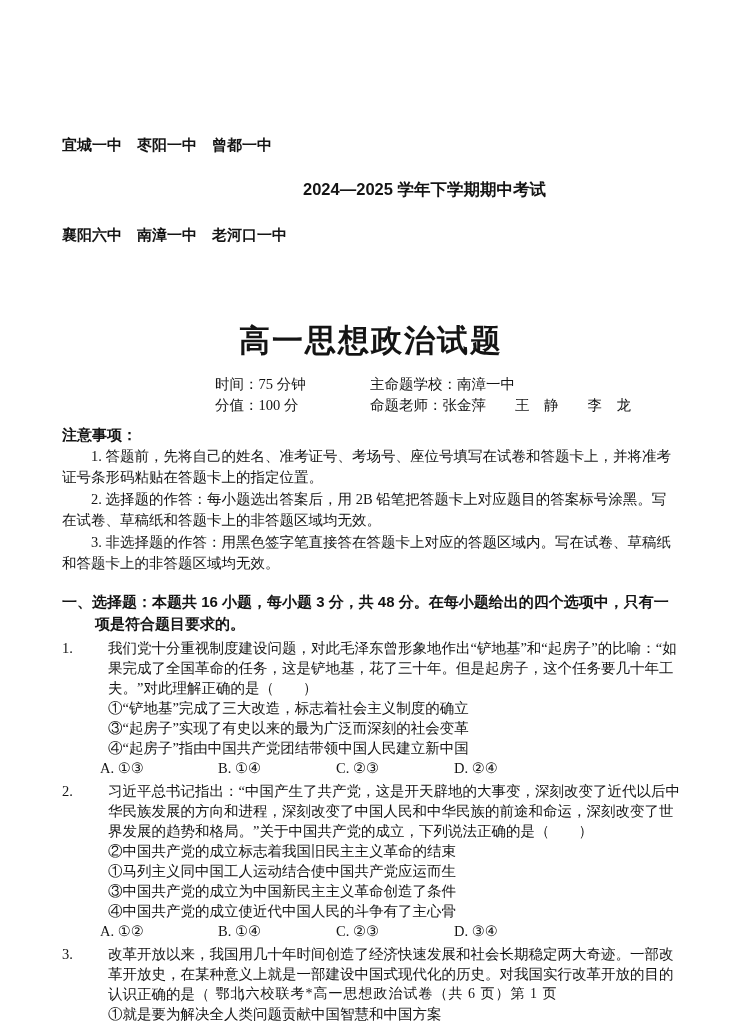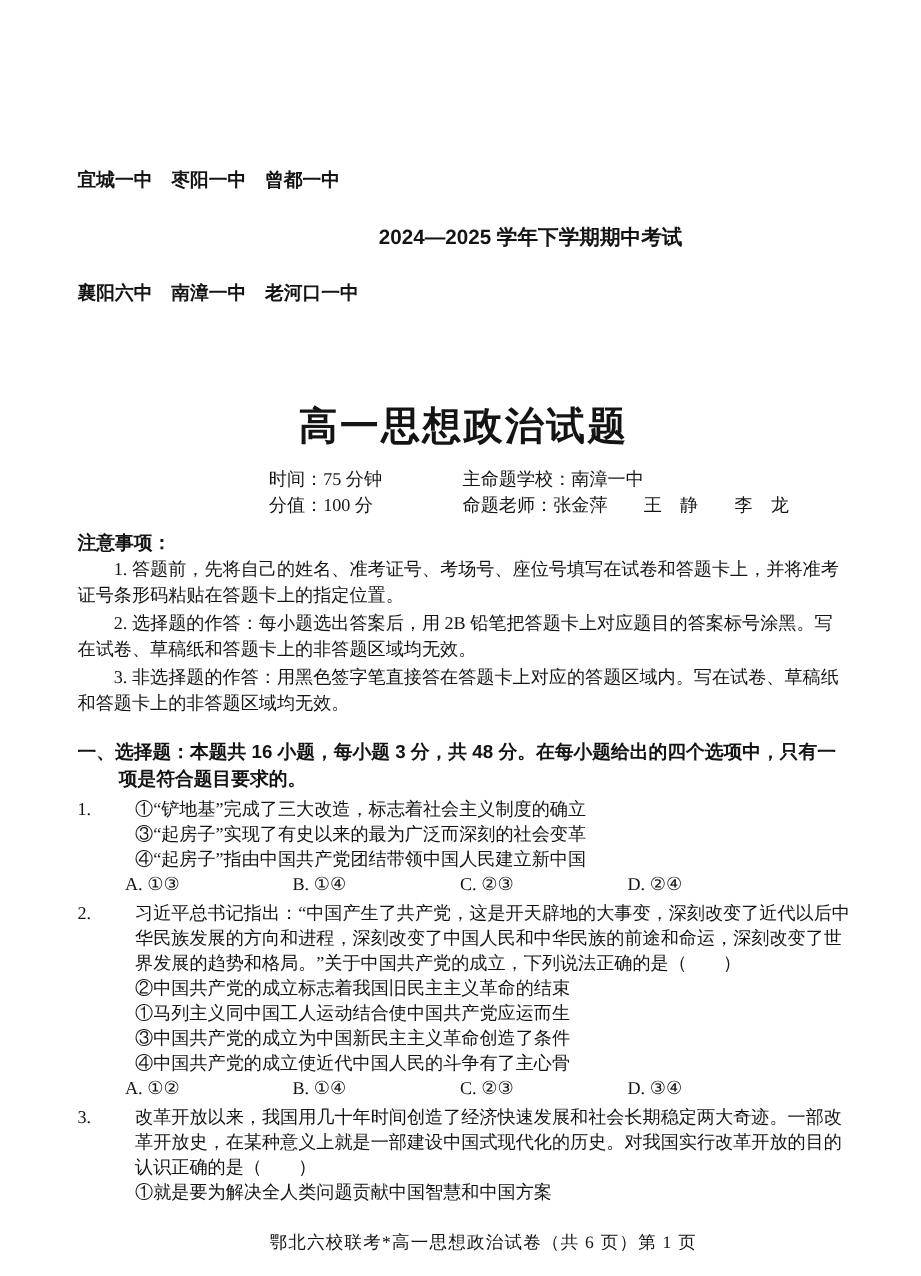--- a/index.html
+++ b/index.html
@@ -31,21 +31,21 @@
     font-weight:bold; font-size:15px;
   }
   .notice-item { text-indent:2em; }
   .section-h {
     font-family:"Liberation Sans","DejaVu Sans",sans-serif;
     font-weight:bold; font-size:15px; line-height:22px;
     margin-top:16px; padding-left:33px; text-indent:-33px;
   }
   .question { position:relative; padding-left:46px; font-size:14.5px; line-height:20px; margin-top:3px; }
   .q-num { position:absolute; left:0; top:0; }
-  .opts { display:flex; margin-left:-8px;gap:16px; }
+  .opts { display:flex; margin-left:-8px; }
   .opt { width:118px; white-space:nowrap; }
   .footer {
     position:absolute; left:0; right:0; bottom:18px;
     text-align:center; font-size:14px; letter-spacing:1px;padding-left:36px;
   }
 </style>
 </head>
 <body>
 
 <div class="page">
@@ -75,20 +75,21 @@
     <div class="notice-h">注意事项：</div>
     <div class="notice-item">1. 答题前，先将自己的姓名、准考证号、考场号、座位号填写在试卷和答题卡上，并将准考证号条形码粘贴在答题卡上的指定位置。</div>
     <div class="notice-item">2. 选择题的作答：每小题选出答案后，用 2B 铅笔把答题卡上对应题目的答案标号涂黑。写在试卷、草稿纸和答题卡上的非答题区域均无效。</div>
     <div class="notice-item">3. 非选择题的作答：用黑色签字笔直接答在答题卡上对应的答题区域内。写在试卷、草稿纸和答题卡上的非答题区域均无效。</div>
   </div>
 
   <div class="section-h">一、选择题：本题共 16 小题，每小题 3 分，共 48 分。在每小题给出的四个选项中，只有一项是符合题目要求的。</div>
 
   <div class="question">
     <span class="q-num">1.</span>
+    <div>我们党十分重视制度建设问题，对此毛泽东曾形象地作出“铲地基”和“起房子”的比喻：“如果完成了全国革命的任务，这是铲地基，花了三十年。但是起房子，这个任务要几十年工夫。”对此理解正确的是（　　）</div>
     <div>
       <div>①“铲地基”完成了三大改造，标志着社会主义制度的确立</div>
       <div>③“起房子”实现了有史以来的最为广泛而深刻的社会变革</div>
       <div>④“起房子”指由中国共产党团结带领中国人民建立新中国</div>
     </div>
     <div class="opts">
       <span class="opt">A. ①③</span>
       <span class="opt">B. ①④</span>
       <span class="opt">C. ②③</span>
       <span class="opt">D. ②④</span>

